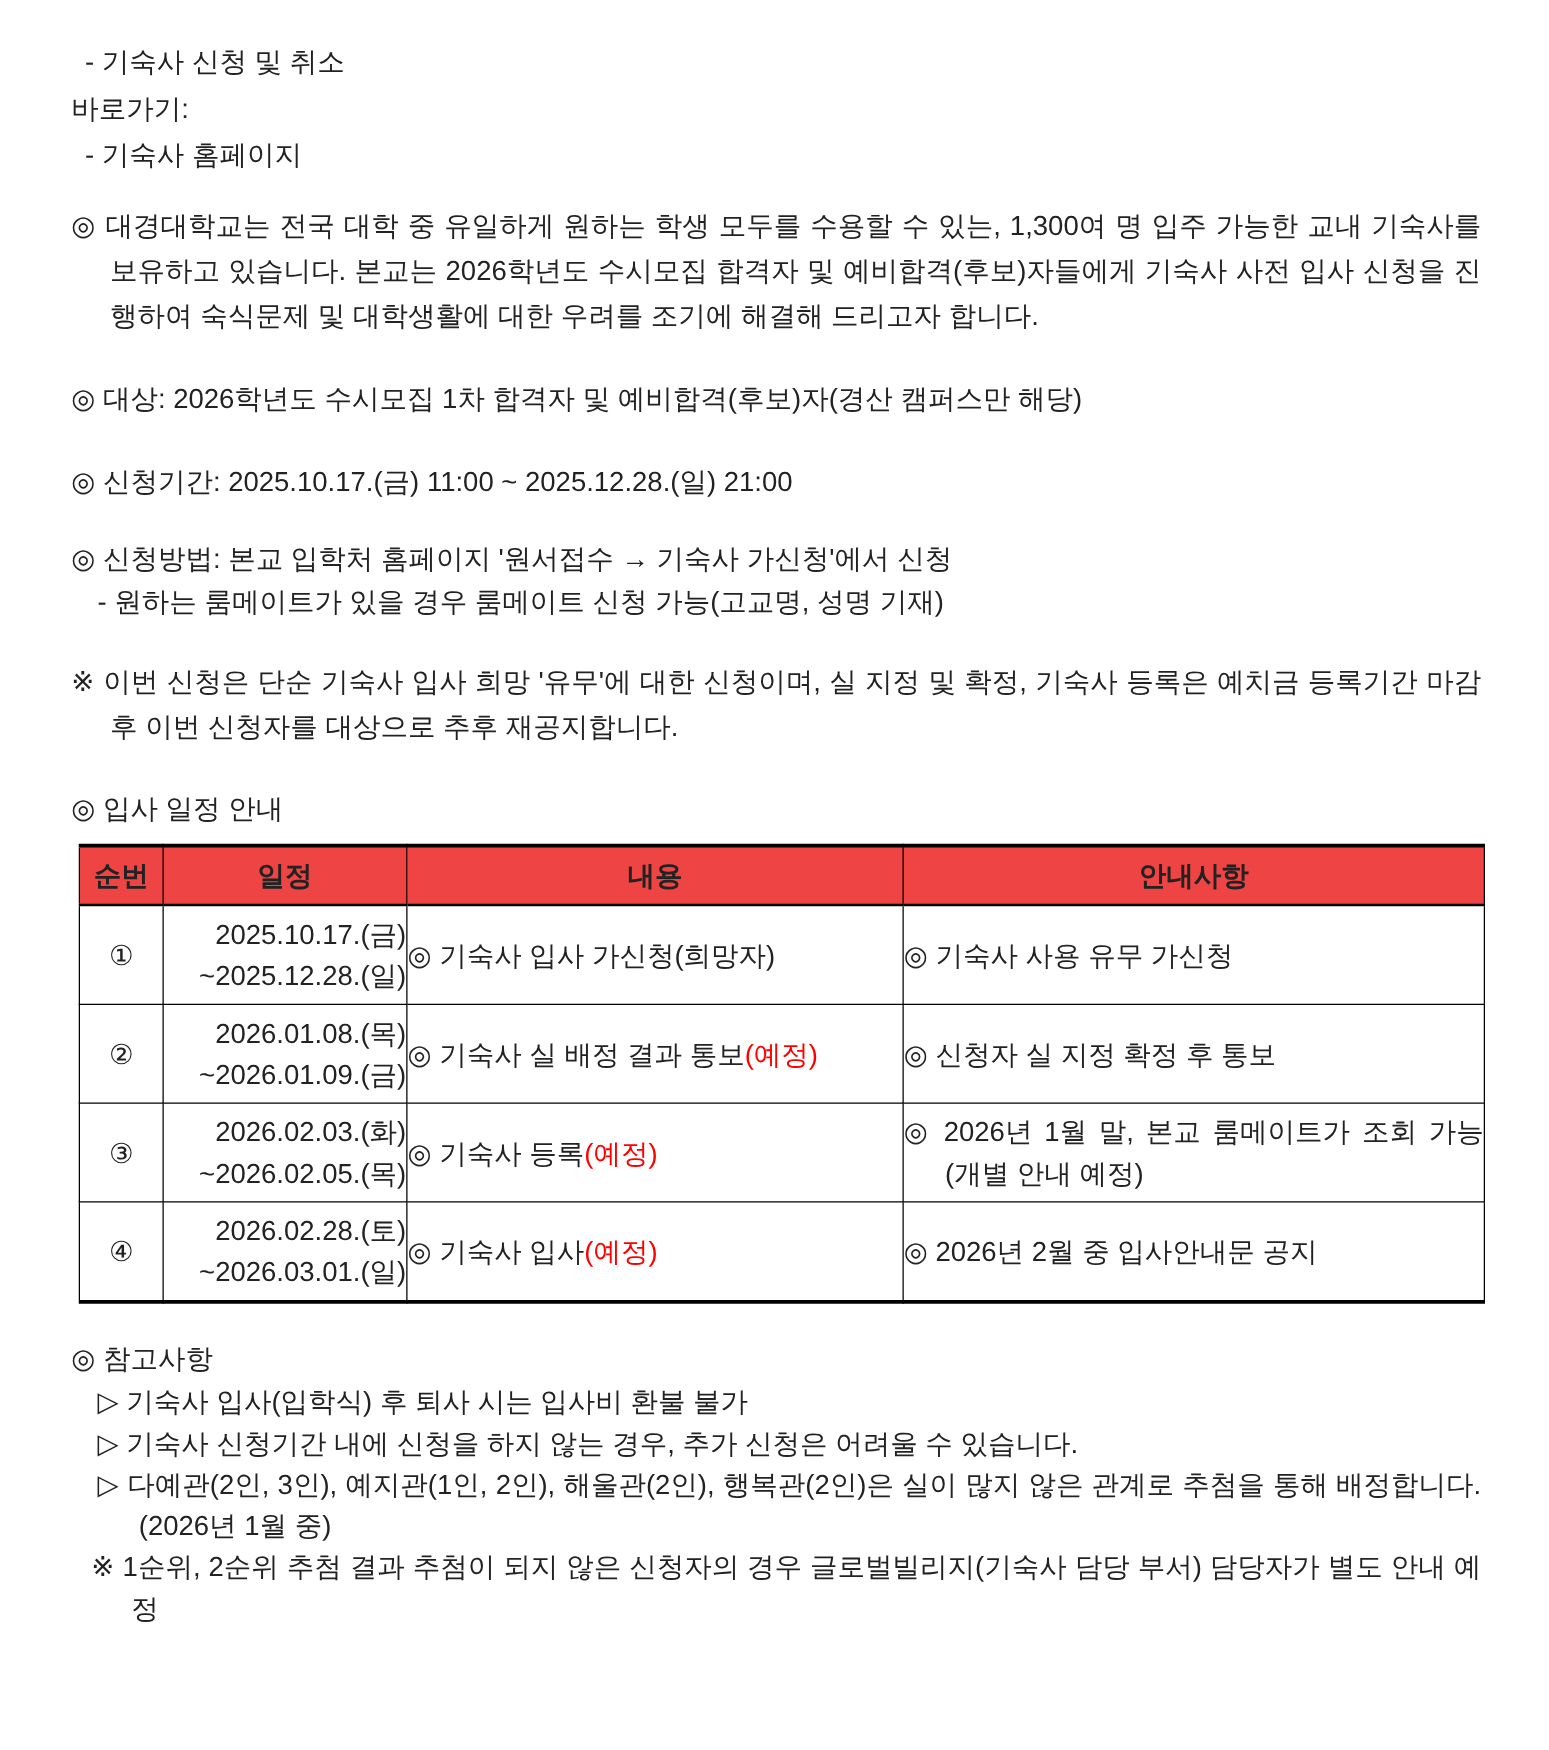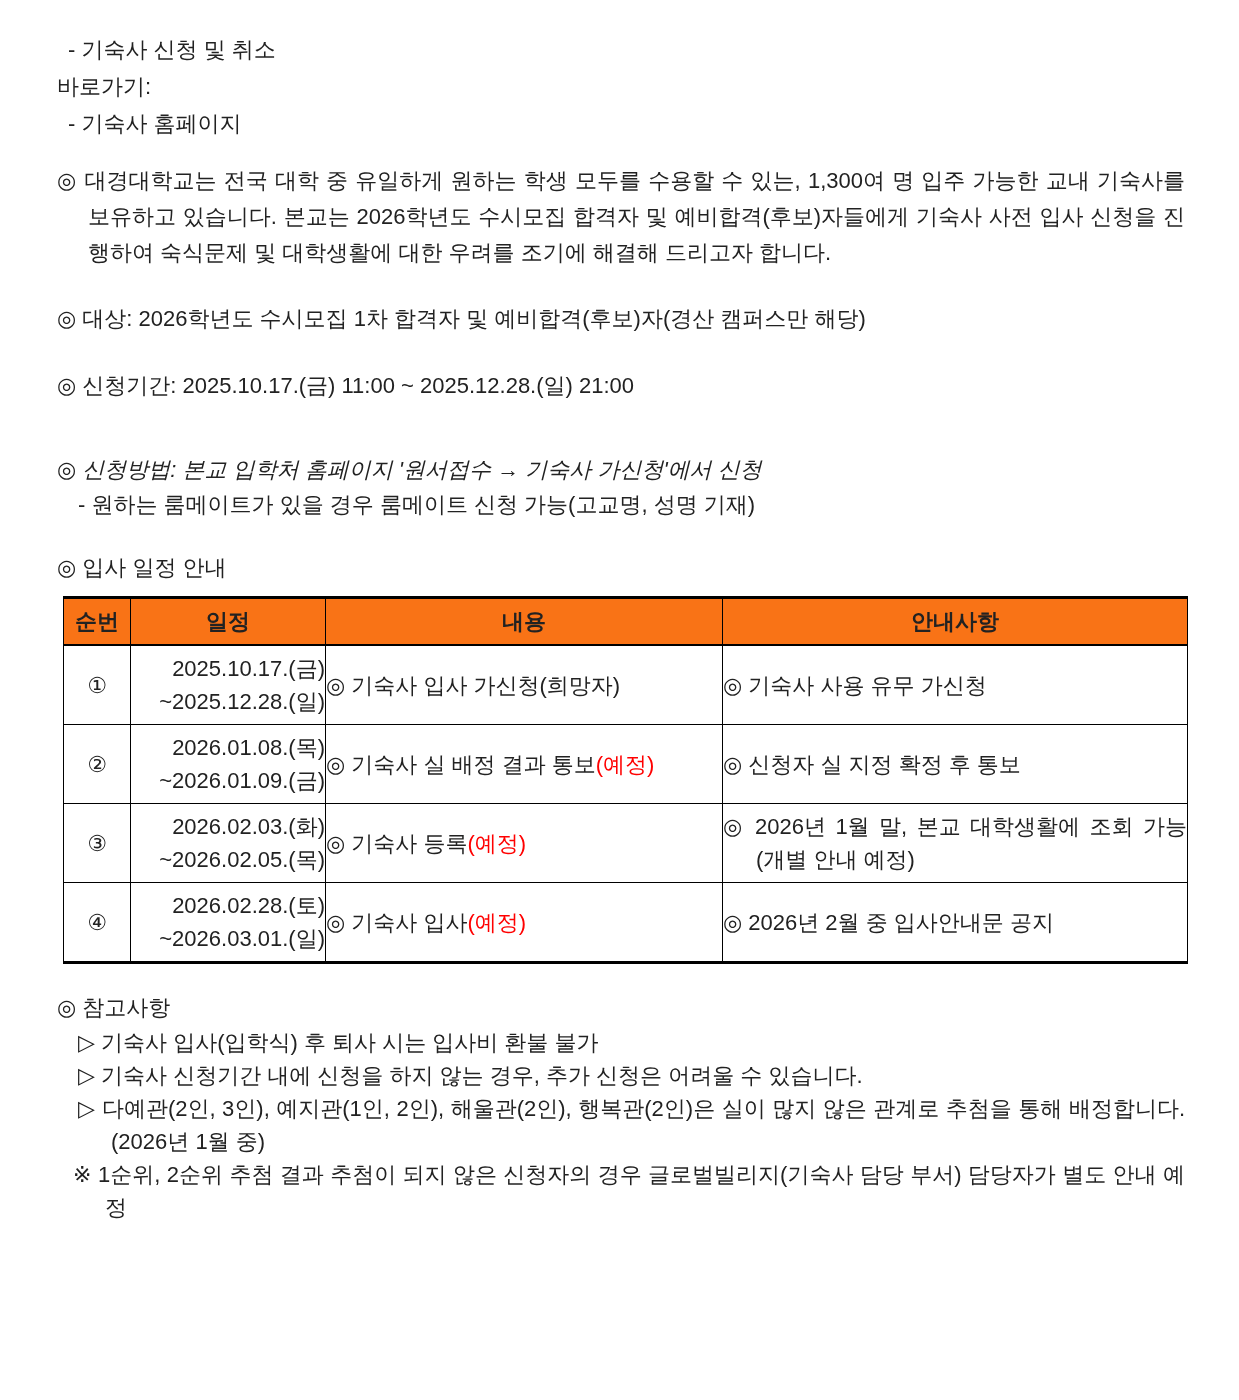--- a/index.html
+++ b/index.html
@@ -15,35 +15,35 @@
     overflow: hidden;
   }
   .line { line-height: 37px; }
   .shortcut { padding-left: 11px; }
   .para { margin: 0; line-height: 36px; }
   .hang { padding-left: 31px; text-indent: -31px; }
   .justify { text-align: justify; }
   .intro { margin-top: 21px; }
   .target { margin-top: 30px; }
   .period { margin-top: 31px; }
-  .method-title { margin-top: 48px; font-style: italic; }
+  .method-title { margin-top: 25px; }
   .sub { line-height: 33px; padding-left: 21px; }
   .notice { margin-top: 30px; }
   .schedule-title { margin-top: 29px; }
 
   table.schedule {
     border-collapse: collapse;
     table-layout: fixed;
     width: 1124px;
     margin: 10px 0 0 6px;
     border-top: 3px solid #000;
     border-bottom: 3px solid #000;
   }
   .schedule th {
-    background: #f97316;
+    background: #ef4444;
     border: 1px solid #000;
     border-bottom: 2px solid #000;
     height: 45px;
     font-weight: bold;
     font-size: 22px;
     text-align: center;
     vertical-align: middle;
     padding: 0;
   }
   .schedule td {
@@ -77,20 +77,21 @@
 
   <p class="para hang justify intro">◎ 대경대학교는 전국 대학 중 유일하게 원하는 학생 모두를 수용할 수 있는, 1,300여 명 입주 가능한 교내 기숙사를 보유하고 있습니다. 본교는 2026학년도 수시모집 합격자 및 예비합격(후보)자들에게 기숙사 사전 입사 신청을 진행하여 숙식문제 및 대학생활에 대한 우려를 조기에 해결해 드리고자 합니다.</p>
 
   <p class="para target">◎ 대상: 2026학년도 수시모집 1차 합격자 및 예비합격(후보)자(경산 캠퍼스만 해당)</p>
 
   <p class="para period">◎ 신청기간: 2025.10.17.(금) 11:00 ~ 2025.12.28.(일) 21:00</p>
 
   <p class="para method-title">◎ 신청방법: 본교 입학처 홈페이지 '원서접수 → 기숙사 가신청'에서 신청</p>
   <div class="sub">- 원하는 룸메이트가 있을 경우 룸메이트 신청 가능(고교명, 성명 기재)</div>
 
+  <p class="para hang justify notice">※ 이번 신청은 단순 기숙사 입사 희망 '유무'에 대한 신청이며, 실 지정 및 확정, 기숙사 등록은 예치금 등록기간 마감 후 이번 신청자를 대상으로 추후 재공지합니다.</p>
 
   <p class="para schedule-title">◎ 입사 일정 안내</p>
 
   <table class="schedule">
     <colgroup>
       <col style="width:67px">
       <col style="width:195px">
       <col style="width:397px">
       <col style="width:465px">
     </colgroup>
@@ -126,21 +127,21 @@
         </td>
       </tr>
       <tr>
         <td class="c-no">③</td>
         <td class="c-date">
           <div>2026.02.03.(화)</div>
           <div>~2026.02.05.(목)</div>
         </td>
         <td class="c-content"><span>◎ 기숙사 등록</span><span class="red">(예정)</span></td>
         <td class="c-note">
-          <div class="notewrap justify">◎ 2026년 1월 말, 본교 대학생활에 조회 가능(개별 안내 예정)</div>
+          <div class="notewrap justify">◎ 2026년 1월 말, 본교 룸메이트가 조회 가능(개별 안내 예정)</div>
         </td>
       </tr>
       <tr>
         <td class="c-no">④</td>
         <td class="c-date">
           <div>2026.02.28.(토)</div>
           <div>~2026.03.01.(일)</div>
         </td>
         <td class="c-content"><span>◎ 기숙사 입사</span><span class="red">(예정)</span></td>
         <td class="c-note">

